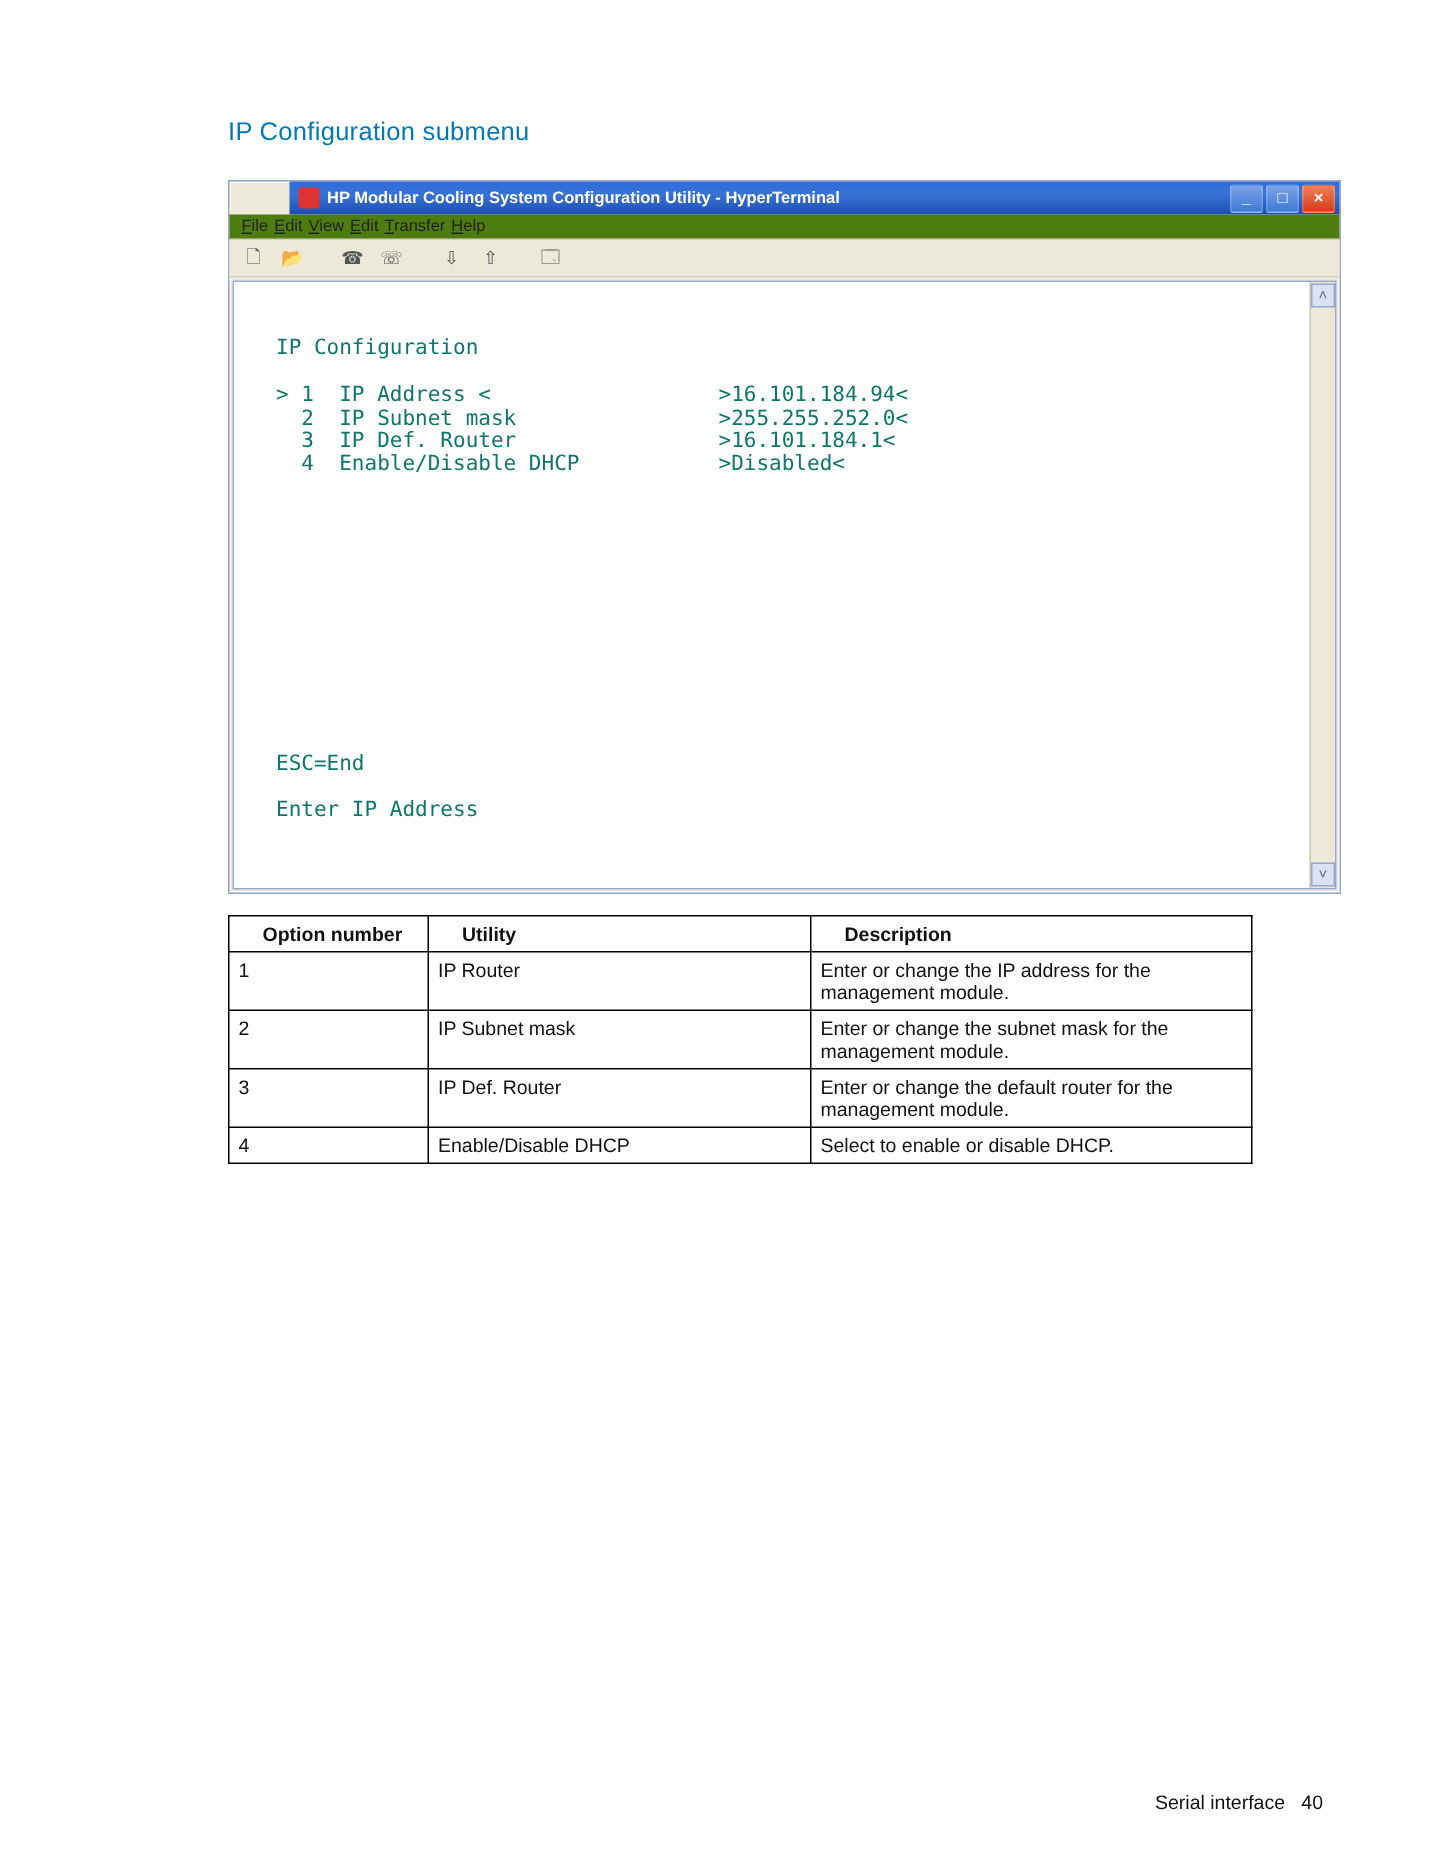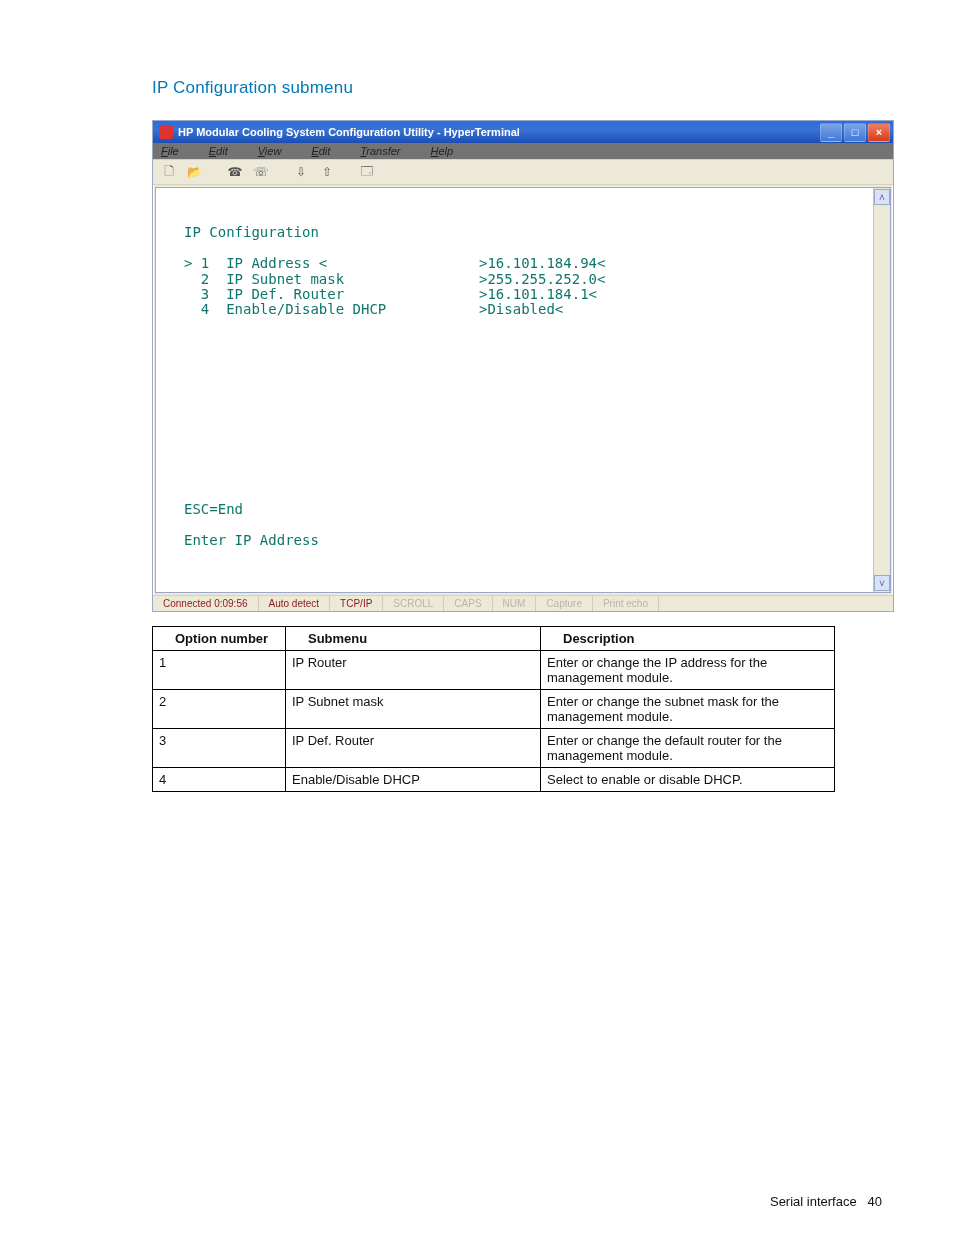--- a/index.html
+++ b/index.html
@@ -33,20 +33,21 @@
   }
   .titlebar {
     height: 22px;
     display: flex;
     align-items: center;
     padding: 0 3px 0 6px;
     background: linear-gradient(#2e6cdc, #3873d4 40%, #1c4db4);
     color: #fff;
     font-size: 11px;
     font-weight: 700;
+    margin-left: 40px;
   }
   .titlebar .tb-icon {
     width: 14px; height: 14px;
     background: #d33;
     margin-right: 5px;
     border-radius: 2px;
   }
   .titlebar .title-text { flex: 1; }
   .tb-btns { display: flex; gap: 2px; }
   .tb-btn {
@@ -58,28 +59,27 @@
     display: flex;
     align-items: center;
     justify-content: center;
     color: #fff;
   }
   .tb-min, .tb-max { background: linear-gradient(#7ea4e6,#3d79d6); }
   .tb-close { background: linear-gradient(#ee8060,#d53c18); }
 
   .menubar {
     display: flex;
-    gap: 30px;
+    gap: 4px;
     align-items: center;
     font-size: 11px;
     padding: 2px 8px;
-    background: #737373;
+    background: #4d7c0f;
     border-bottom: 1px solid #d5d2c2;
     color: #222;
-    font-style: italic;
   }
   .menubar span { position: relative; }
   .menubar span::first-letter { text-decoration: underline; }
 
   .toolbar {
     display: flex;
     gap: 6px;
     align-items: center;
     padding: 3px 6px;
     background: #ece9d8;
@@ -239,37 +239,27 @@
 ESC=End
 
 Enter IP Address
 </div>
       <div class="vsb">
         <div class="arrow">˄</div>
         <div class="arrow">˅</div>
       </div>
     </div>
 
-    <div class="statusbar">
-      <div class="cell">Connected 0:09:56</div>
-      <div class="cell">Auto detect</div>
-      <div class="cell">TCP/IP</div>
-      <div class="cell dim">SCROLL</div>
-      <div class="cell dim">CAPS</div>
-      <div class="cell dim">NUM</div>
-      <div class="cell dim">Capture</div>
-      <div class="cell dim">Print echo</div>
-    </div>
   </div>
 
   <table class="opt">
     <thead>
       <tr>
         <th class="num">Option number</th>
-        <th class="sub">Submenu</th>
+        <th class="sub">Utility</th>
         <th>Description</th>
       </tr>
     </thead>
     <tbody id="opt-body">
         <tr>
           <td class="num">1</td>
           <td class="sub">IP Router</td>
           <td>Enter or change the IP address for the management module.</td>
         </tr>
         <tr>

